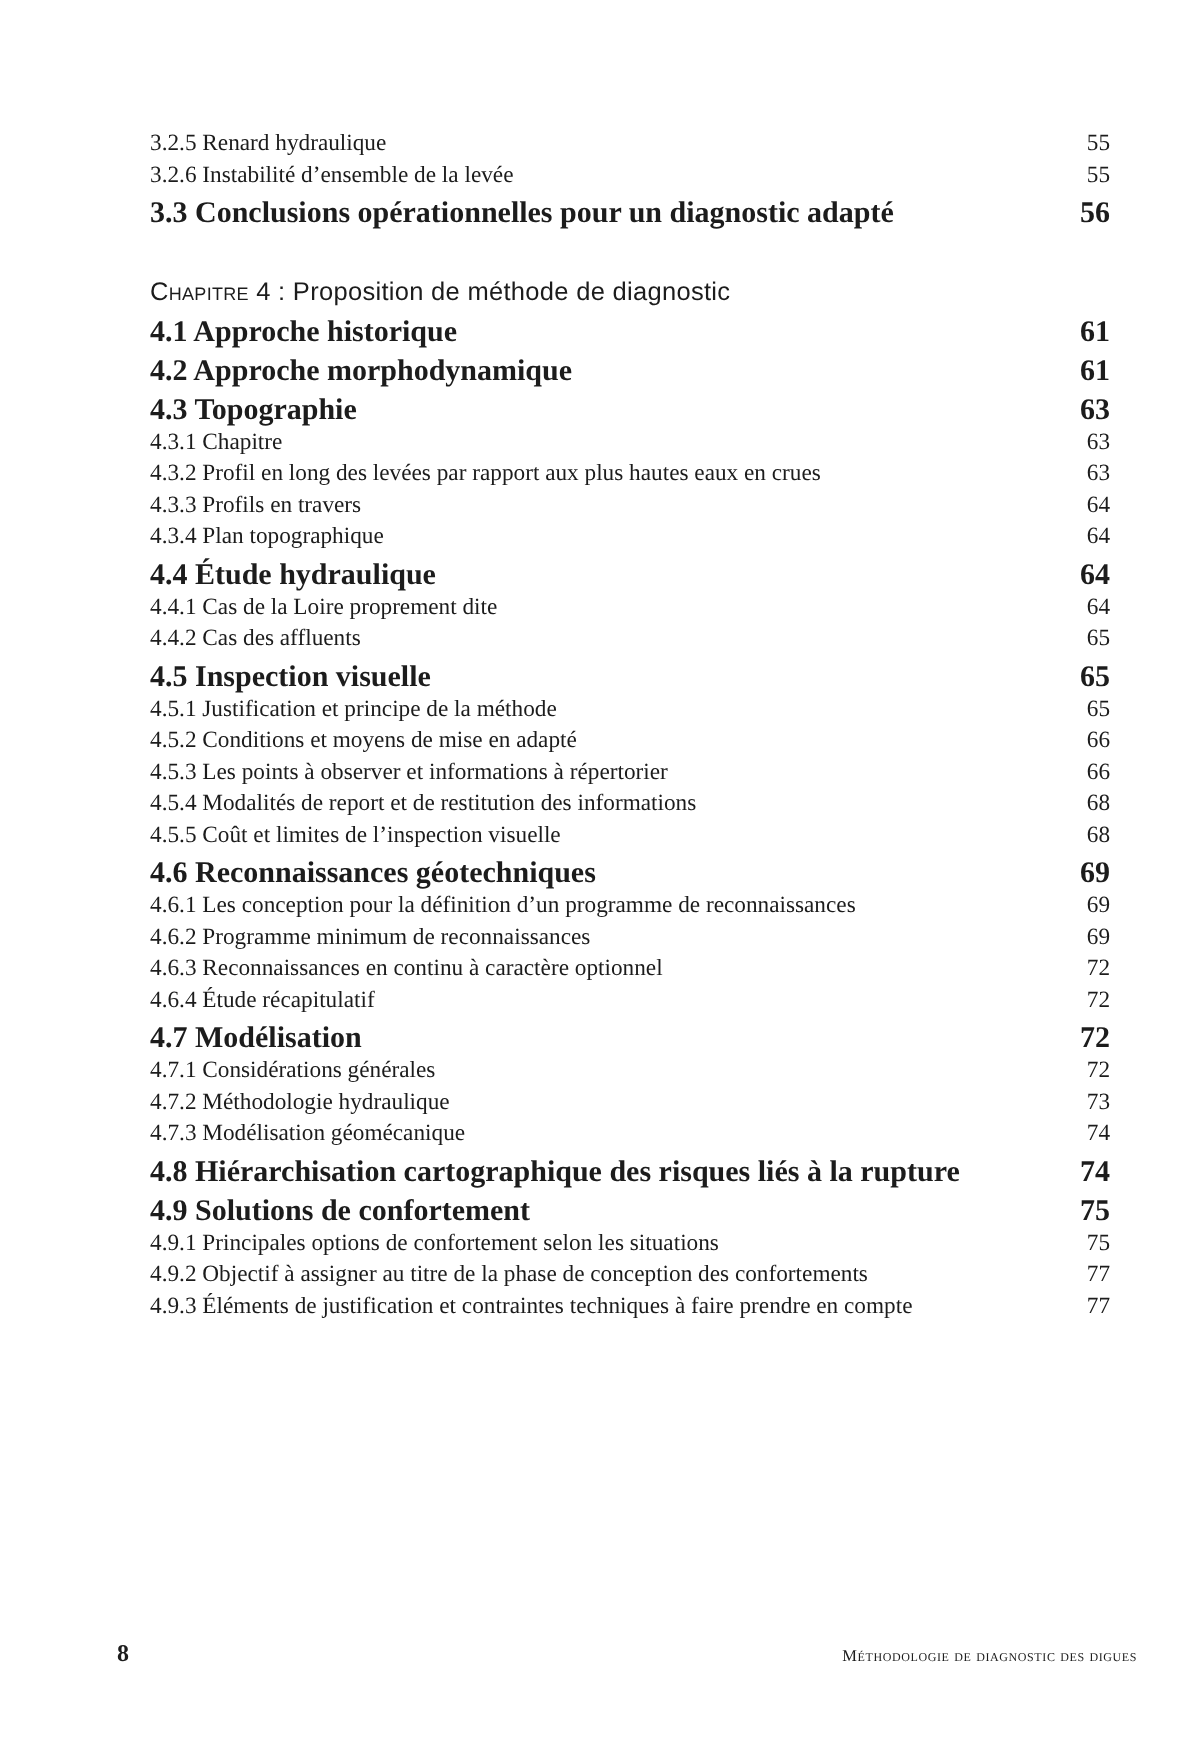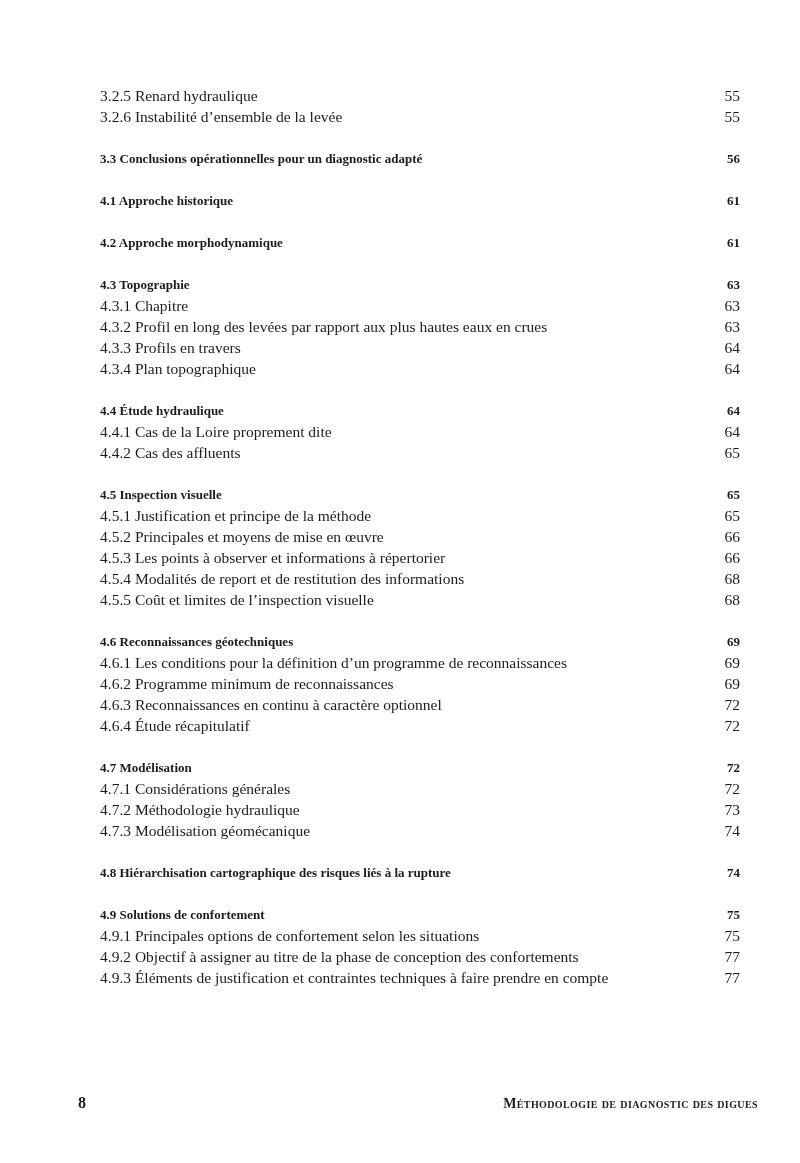--- a/index.html
+++ b/index.html
@@ -32,22 +32,22 @@
     flex: 1 1 auto;
     padding-right: 14px;
   }
   .toc-page {
     flex: 0 0 36px;
     width: 36px;
     text-align: right;
   }
   .toc-row.section {
     font-weight: bold;
-    font-size: 13px;
-    margin-top: 21px;
+    font-size: 20px;
+    margin-top: 5px;
   }
   .toc-row.chapter {
     margin-top: 31px;
     margin-bottom: 0;
     font-family: "Liberation Sans", sans-serif;
     font-weight: normal;
     font-size: 17px;
     line-height: 22px;
     letter-spacing: 0.2px;
   }
@@ -61,43 +61,45 @@
     right: 42px;
     display: flex;
     justify-content: space-between;
     align-items: baseline;
   }
   .footer-num {
     font-size: 16px;
     font-weight: bold;
   }
   .footer-title {
-    font-size: 14px;
+    font-size: 11px;
     font-variant: small-caps;
     letter-spacing: 0.4px;
-    font-weight: bold;
   }
 </style>
 </head>
 <body>
 
 <div class="page">
   <div class="toc">
       <div class="toc-row sub">
         <span class="toc-label">3.2.5 Renard hydraulique</span>
         <span class="toc-page">55</span>
       </div>
       <div class="toc-row sub">
         <span class="toc-label">3.2.6 Instabilité d’ensemble de la levée</span>
         <span class="toc-page">55</span>
       </div>
       <div class="toc-row section">
         <span class="toc-label">3.3 Conclusions opérationnelles pour un diagnostic adapté</span>
         <span class="toc-page">56</span>
       </div>
+      <div class="toc-row chapter">
+        <span class="toc-label"><span class="smallcaps">Chapitre 4</span> : Proposition de méthode de diagnostic</span>
+      </div>
       <div class="toc-row section">
         <span class="toc-label">4.1 Approche historique</span>
         <span class="toc-page">61</span>
       </div>
       <div class="toc-row section">
         <span class="toc-label">4.2 Approche morphodynamique</span>
         <span class="toc-page">61</span>
       </div>
       <div class="toc-row section">
         <span class="toc-label">4.3 Topographie</span>
@@ -133,41 +135,41 @@
       </div>
       <div class="toc-row section">
         <span class="toc-label">4.5 Inspection visuelle</span>
         <span class="toc-page">65</span>
       </div>
       <div class="toc-row sub">
         <span class="toc-label">4.5.1 Justification et principe de la méthode</span>
         <span class="toc-page">65</span>
       </div>
       <div class="toc-row sub">
-        <span class="toc-label">4.5.2 Principales et moyens de mise en œuvre</span>
+        <span class="toc-label">4.5.2 Conditions et moyens de mise en adapté</span>
         <span class="toc-page">66</span>
       </div>
       <div class="toc-row sub">
         <span class="toc-label">4.5.3 Les points à observer et informations à répertorier</span>
         <span class="toc-page">66</span>
       </div>
       <div class="toc-row sub">
         <span class="toc-label">4.5.4 Modalités de report et de restitution des informations</span>
         <span class="toc-page">68</span>
       </div>
       <div class="toc-row sub">
         <span class="toc-label">4.5.5 Coût et limites de l’inspection visuelle</span>
         <span class="toc-page">68</span>
       </div>
       <div class="toc-row section">
         <span class="toc-label">4.6 Reconnaissances géotechniques</span>
         <span class="toc-page">69</span>
       </div>
       <div class="toc-row sub">
-        <span class="toc-label">4.6.1 Les conditions pour la définition d’un programme de reconnaissances</span>
+        <span class="toc-label">4.6.1 Les conception pour la définition d’un programme de reconnaissances</span>
         <span class="toc-page">69</span>
       </div>
       <div class="toc-row sub">
         <span class="toc-label">4.6.2 Programme minimum de reconnaissances</span>
         <span class="toc-page">69</span>
       </div>
       <div class="toc-row sub">
         <span class="toc-label">4.6.3 Reconnaissances en continu à caractère optionnel</span>
         <span class="toc-page">72</span>
       </div>

